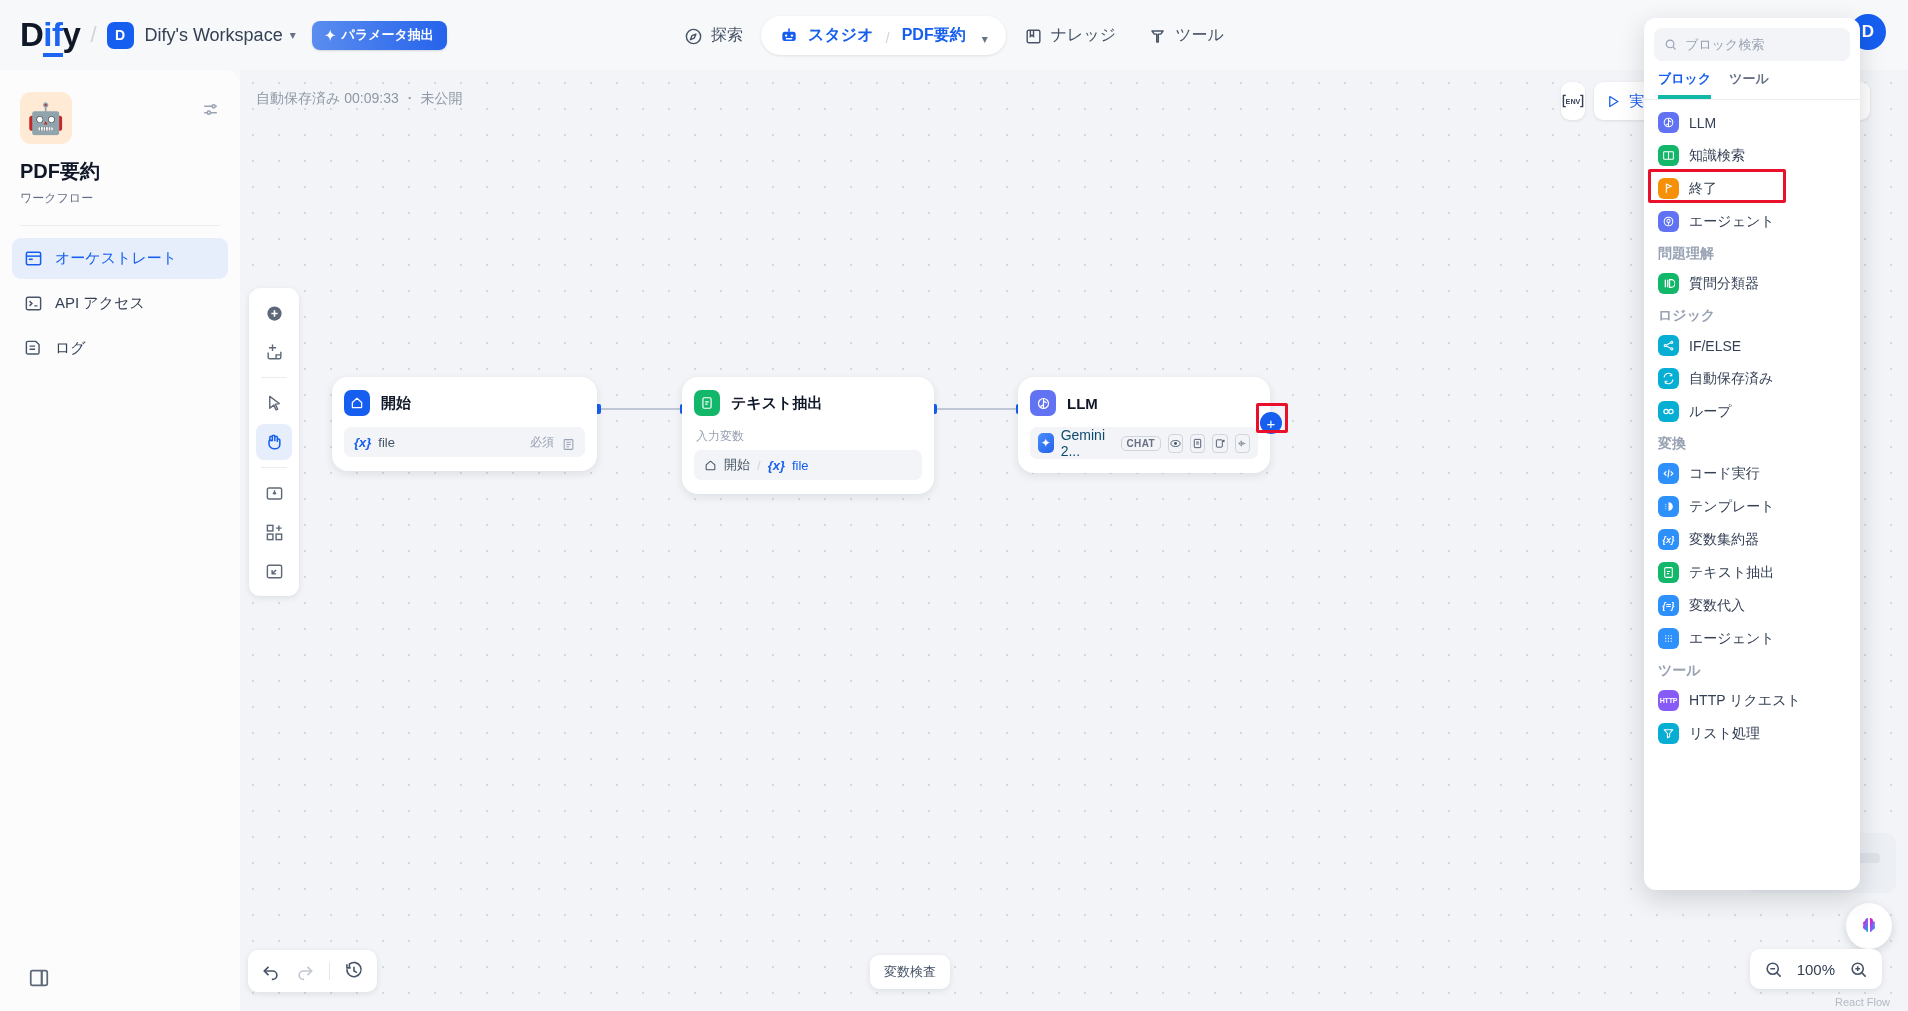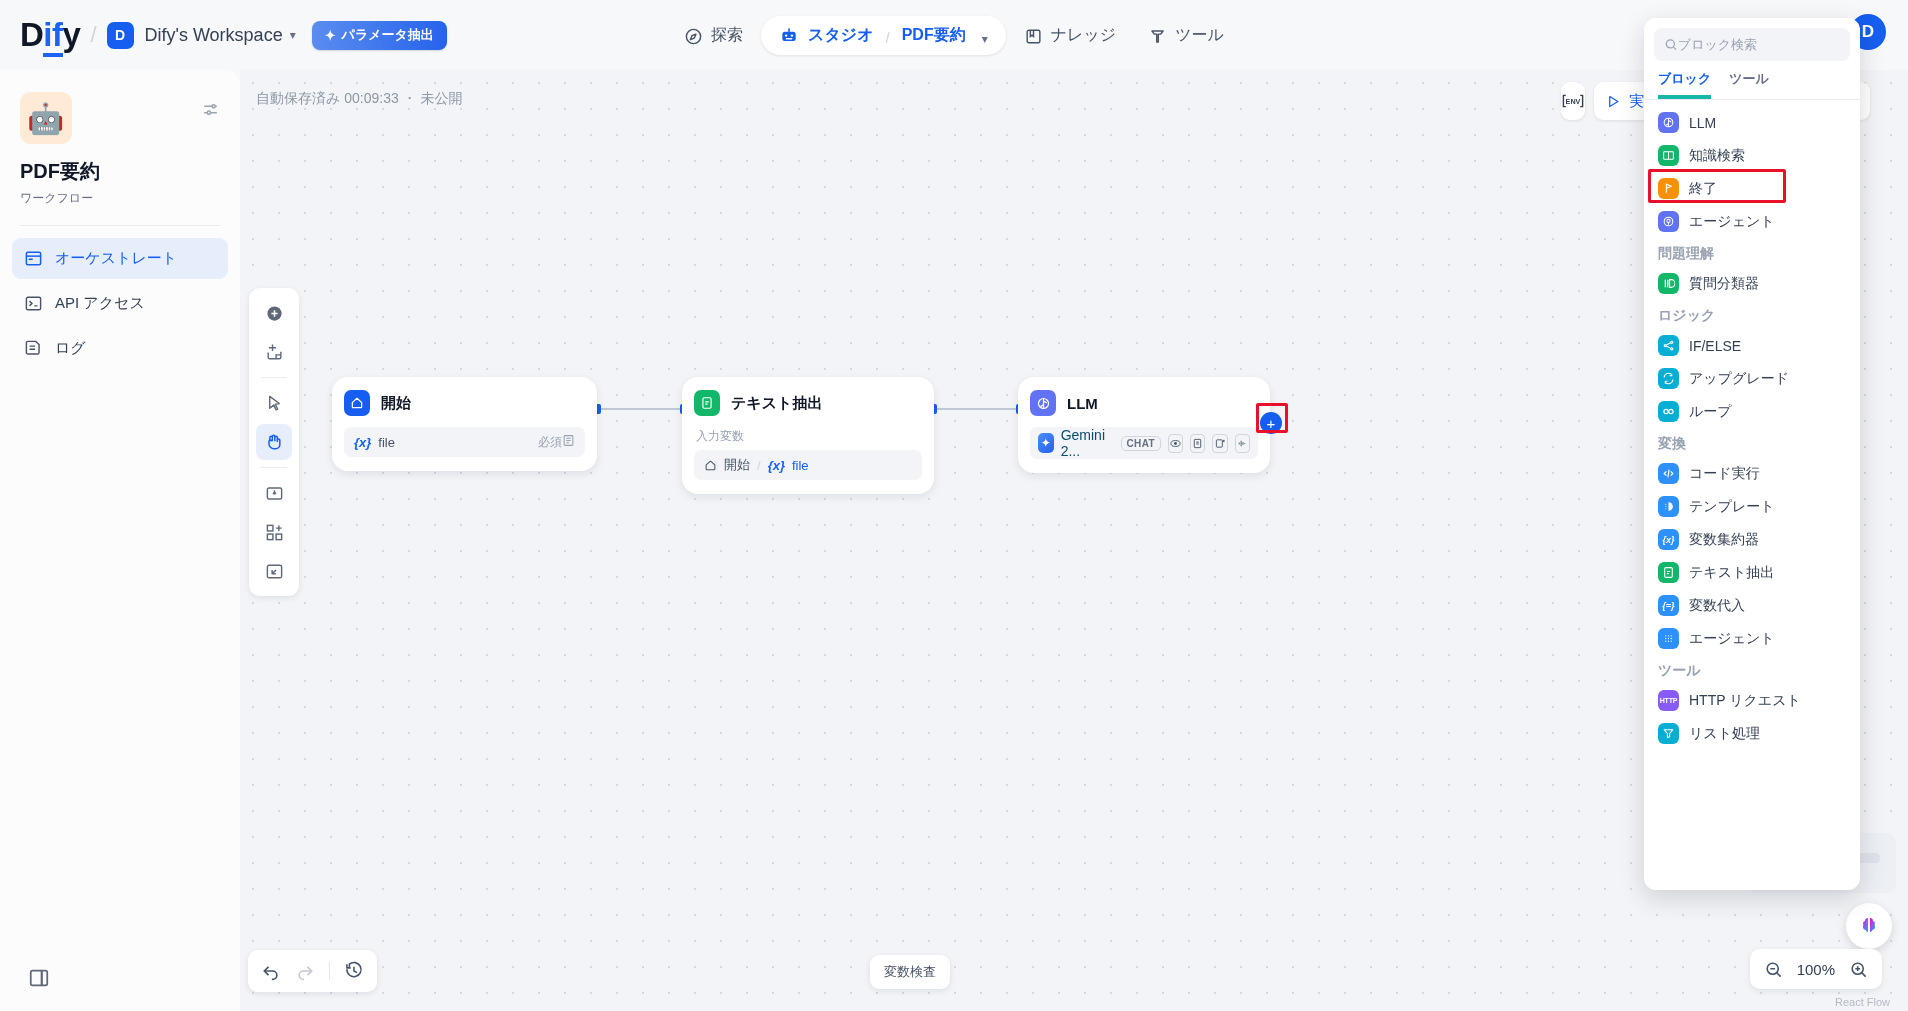--- a/index.html
+++ b/index.html
@@ -148,21 +148,21 @@
     color: #fff; font-size: 14px;
   }
   .node-title { font-size: 15px; font-weight: 700; color: #101828; }
   .node-sublabel { font-size: 12px; color: #98a2b3; margin: 12px 0 5px 2px; }
   .node-field {
     background: #f2f4f7; border-radius: 7px; height: 30px;
     display: flex; align-items: center; padding: 0 10px; gap: 7px;
     font-size: 13px; color: #475467; margin-top: 11px;
   }
   .varbrace { color: #155eef; font-size: 13px; font-style: italic; font-weight: 600; }
-  .field-right { margin-left: auto; display: flex; align-items: flex-start; gap: 0; color: #98a2b3; font-size: 12px; }
+  .field-right { margin-left: auto; display: flex; align-items: flex-end; gap: 8px; color: #98a2b3; font-size: 12px; }
   .model-chip {
     background: #f2f4f7; border-radius: 7px; height: 32px;
     display: flex; align-items: center; padding: 0 8px; gap: 7px; margin-top: 11px;
   }
   .gem-ico {
     width: 20px; height: 20px; border-radius: 5px;
     background: linear-gradient(135deg,#4a8cff,#2563eb);
     display: flex; align-items: center; justify-content: center; color: #fff; font-size: 12px;
   }
   .model-name { font-size: 14px; color: #0c4a6e; }
@@ -219,21 +219,21 @@
 
   
   .block-panel {
     position: absolute; right: 48px; top: 18px; width: 216px; height: 872px;
     background: #fff; border-radius: 12px;
     box-shadow: 0 8px 26px rgba(16,24,40,0.16);
     padding: 10px 0 0 0; overflow: hidden;
   }
   .bp-search {
     margin: 0 10px; height: 33px; background: #f2f4f7; border-radius: 8px;
-    display: flex; align-items: center; padding: 0 10px;
+    display: flex; align-items: center; gap: 8px; padding: 0 10px;
   }
   .bp-search input {
     border: none; background: transparent; outline: none;
     font-size: 13px; color: #344054; width: 100%;
     font-family: "Liberation Sans", sans-serif;
   }
   .bp-search input::placeholder { color: #98a2b3; }
   .bp-tabs { display: flex; gap: 18px; padding: 9px 14px 0 14px; border-bottom: 1px solid #eaecf0; }
   .bp-tab { font-size: 13px; color: #667085; padding-bottom: 7px; cursor: pointer; font-weight: 600; }
   .bp-tab.active { color: #155eef; border-bottom: 4px solid #14b8a6; }
@@ -672,21 +672,21 @@
         </span>
         <span class="bp-lbl">IF/ELSE</span>
       </div>
       <div class="bp-item">
         <span class="bp-ico" style="background:#06aed4;">
           <svg width="13" height="13" viewBox="0 0 24 24" fill="none" stroke="#fff" stroke-width="2">
               <path d="M4 10a8 8 0 0114-5M20 14a8 8 0 01-14 5"></path>
               <path d="M18 3v4h-4M6 21v-4h4"></path>
             </svg>
         </span>
-        <span class="bp-lbl">アップグレード</span>
+        <span class="bp-lbl">自動保存済み</span>
       </div>
       <div class="bp-item">
         <span class="bp-ico" style="background:#06aed4;">
           <svg width="13" height="13" viewBox="0 0 24 24" fill="none" stroke="#fff" stroke-width="2.2">
               <circle cx="7.5" cy="12" r="4"></circle>
               <circle cx="16.5" cy="12" r="4"></circle>
             </svg>
         </span>
         <span class="bp-lbl">ループ</span>
       </div>

